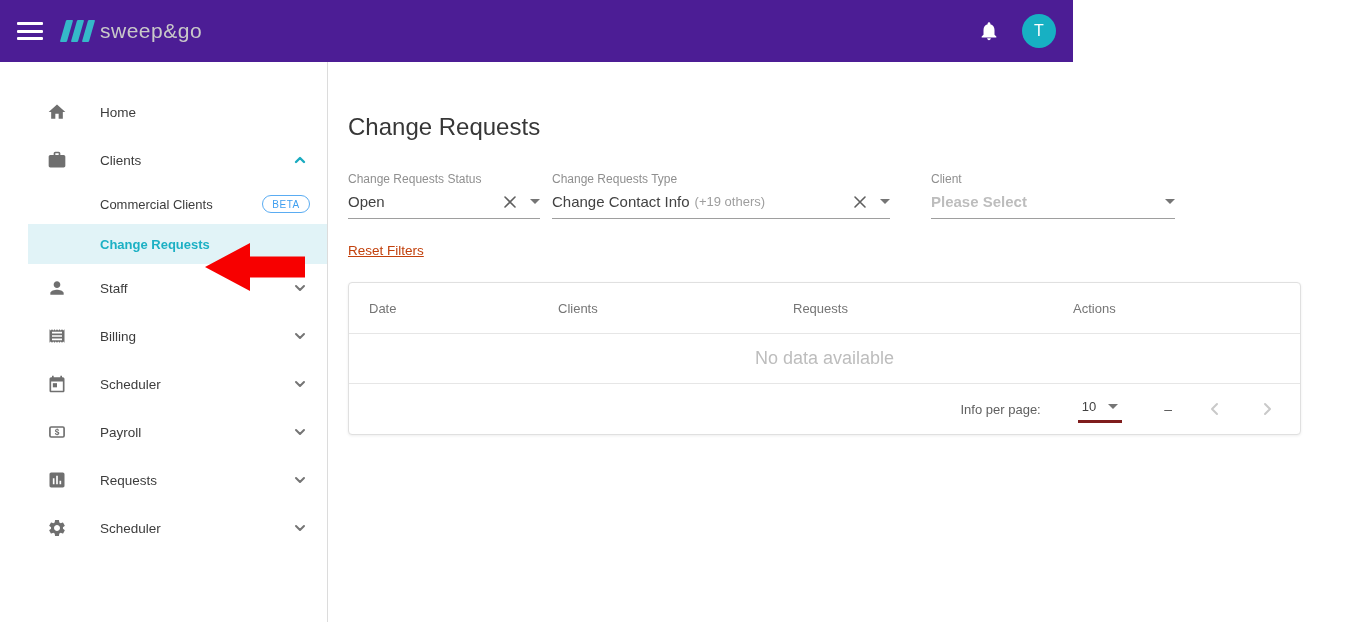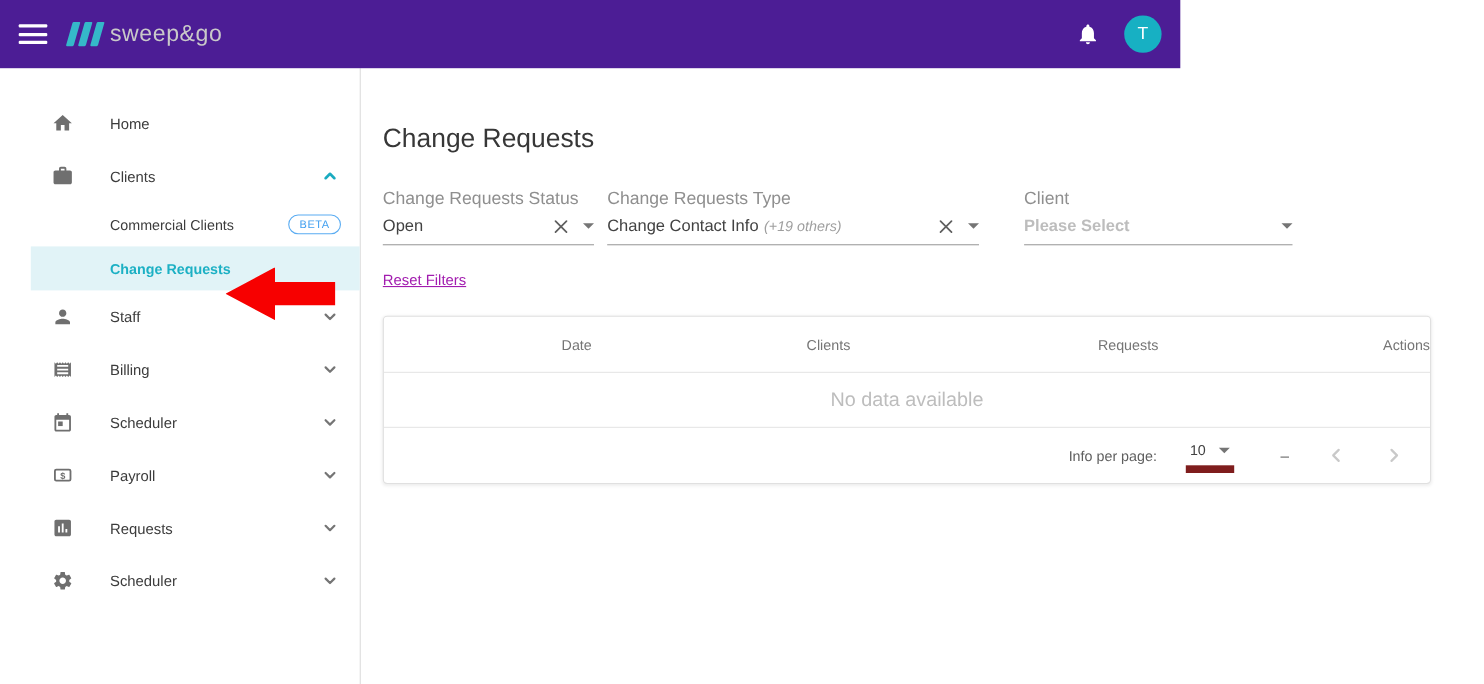--- a/index.html
+++ b/index.html
@@ -43,44 +43,44 @@
 
   
   .main { position:absolute; top:62px; left:300px; width:1049px; height:560px; background:#fff; padding:51px 0 0 48px; }
   .page-title { font-size:24px; font-weight:400; color:#373737; }
 
   .filters { display:flex; margin-top:31px; }
   .filter { position:relative; border-bottom:1px solid #9e9e9e; padding-bottom:6px; margin-right:12px; }
   .filter.f-status { width:192px; }
   .filter.f-type   { width:338px; }
   .filter.f-client { width:244px; margin-right:0;margin-left:29px; }
-  .f-label { font-size:16px; color:#8f8f8f; margin-bottom:5px; }
+  .f-label { font-size:12px; color:#8f8f8f; margin-bottom:5px; }
   .f-row { display:flex; align-items:center; height:21px; }
   .f-value { font-size:15px; color:#424242; white-space:nowrap; }
-  .f-extra { font-size:13px; color:#9e9e9e; margin-left:5px; white-space:nowrap;font-style:italic; }
+  .f-extra { font-size:13px; color:#9e9e9e; margin-left:5px; white-space:nowrap; }
   .f-placeholder { font-size:15px; color:#bdbdbd;font-weight:bold; }
   .f-icons { margin-left:auto; display:flex; align-items:center; gap:12px; }
   .x-icon { width:16px; height:16px; cursor:pointer; }
   .caret-icon { width:0; height:0; border-left:5px solid transparent; border-right:5px solid transparent;
     border-top:5px solid #757575; cursor:pointer; }
 
   .reset-link { display:inline-block; margin-top:24px; font-size:13.5px; font-weight:500;
-    color:#a21caf; text-decoration:underline; cursor:pointer; }
+    color:#c2410c; text-decoration:underline; cursor:pointer; }
 
   
   .card { margin-top:23px; width:953px; border:1px solid #e0e0e0; border-radius:4px;
-    box-shadow:0 1px 3px rgba(0,0,0,.07); background:#fff;text-align:right; }
+    box-shadow:0 1px 3px rgba(0,0,0,.07); background:#fff; }
   .thead { display:grid; grid-template-columns:189px 235px 280px auto; height:50px; align-items:center; }
   .th { padding-left:20px; font-size:13px; font-weight:500; color:#757575; }
   .empty-row { height:50px; border-top:1px solid #e6e6e6; display:flex; align-items:center; justify-content:center; }
   .empty-text { font-size:18px; color:#bdbdbd; }
   .tfoot { height:51px; border-top:1px solid #e6e6e6; display:flex; align-items:center; justify-content:flex-end; padding-right:24px; }
   .rpp-label { font-size:13px; color:#5f5f5f; }
-  .rpp-select { display:flex; align-items:center; gap:12px; border-bottom:7px solid #7f1d1d;
-    padding:3px 4px 6px 4px; margin-left:26px; cursor:pointer; }
+  .rpp-select { display:flex; align-items:center; gap:12px; border-bottom:3px solid #7f1d1d;
+    padding:3px 4px 6px 4px; margin-left:37px; cursor:pointer; }
   .rpp-value { font-size:13px; color:#424242; }
   .range-text { font-size:14px; color:#5f5f5f; margin-left:42px; }
   .page-btn { width:18px; height:18px; margin-left:34px; cursor:default; }
   .page-btn svg { width:18px; height:18px; }
 
   .ico-gray { fill:#6f6f6f; }
   .chev-stroke { fill:none; stroke:#757575; stroke-width:2; stroke-linecap:round; stroke-linejoin:round; }
   .chev-teal { fill:none; stroke:#1aabc0; stroke-width:2.4; stroke-linecap:round; stroke-linejoin:round; }
 </style>
 </head>

